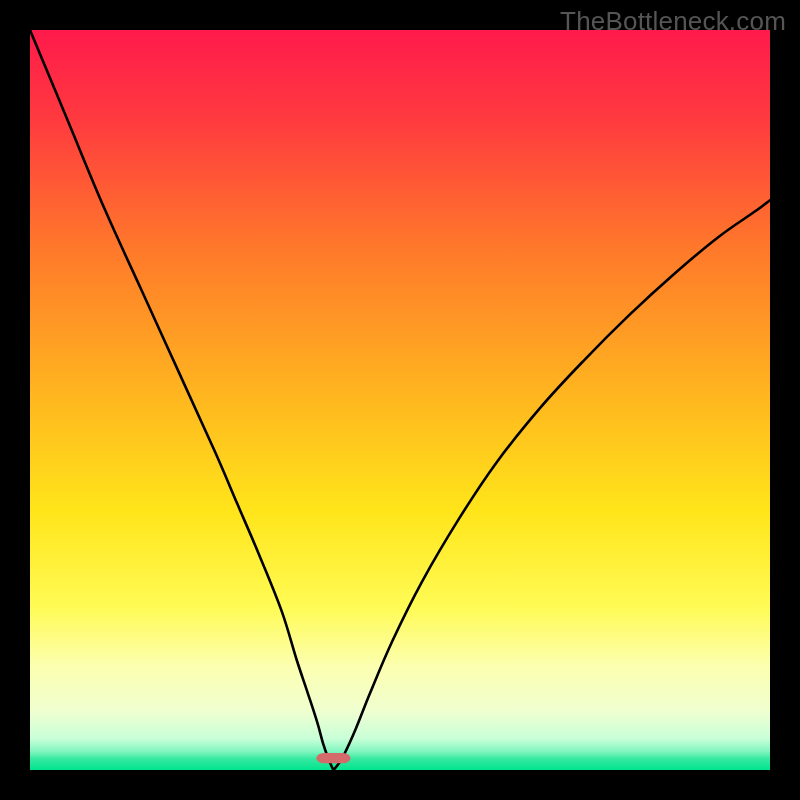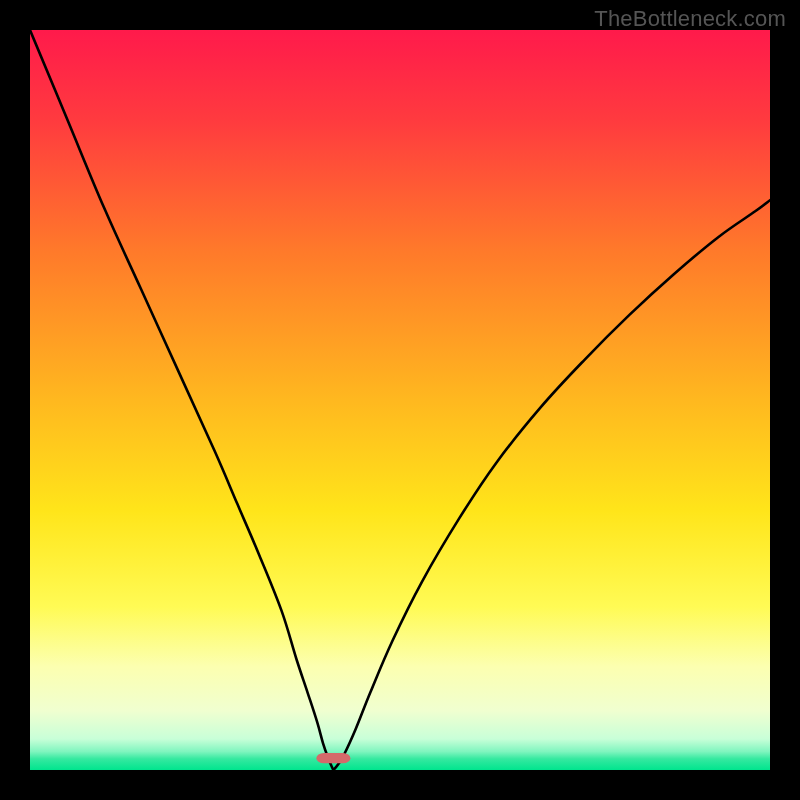--- a/index.html
+++ b/index.html
@@ -23,21 +23,21 @@
     top: 30px;
     width: 740px;
     height: 740px;
     overflow: hidden;
   }
   .watermark {
     position: absolute;
     top: 6px;
     right: 14px;
     color: #555;
-    font-size: 22px;
+    font-size: 26px;
     font-weight: 500;
     letter-spacing: 0.2px;
     z-index: 10;
   }
   svg {
     display: block;
   }
 </style>
 </head>
 <body>

